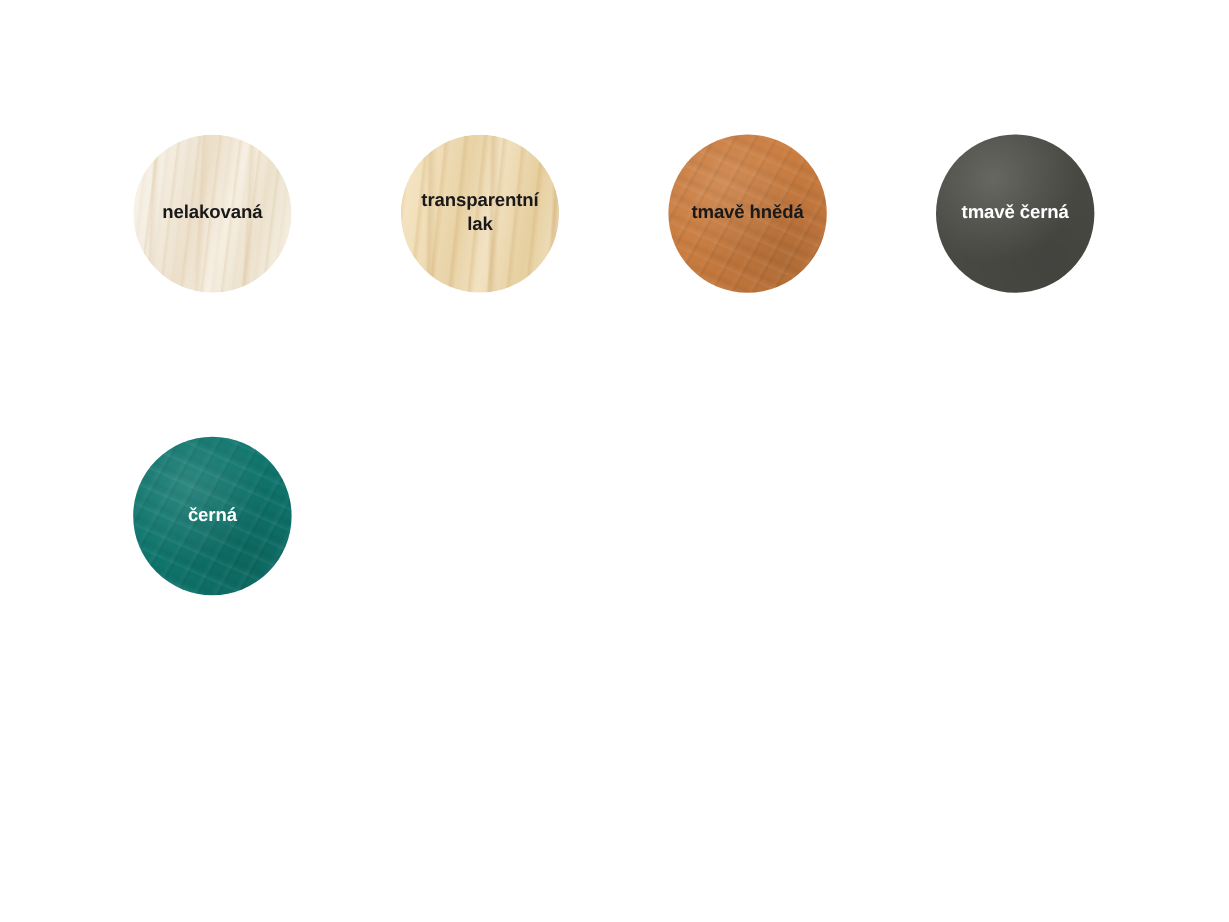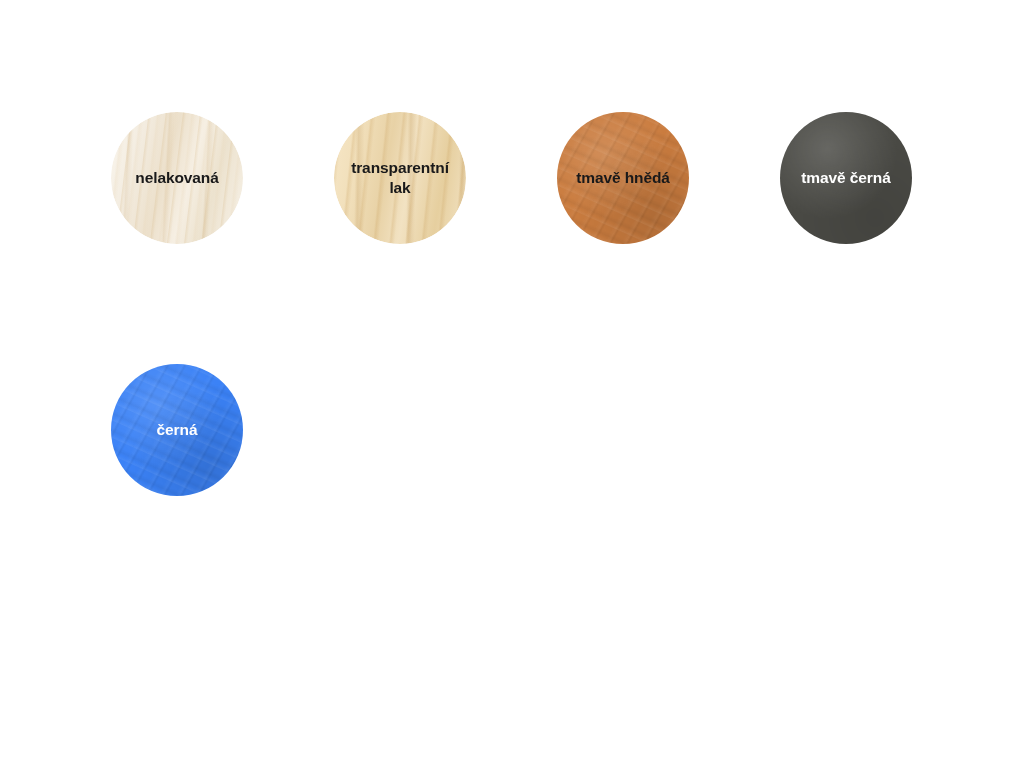--- a/index.html
+++ b/index.html
@@ -181,18 +181,18 @@
       <span class="swatch-label label-dark">tmavě hnědá</span>
     </div>
 
 
 
 
     <div class="swatch tex-matte" style="background:#4a4a45">
       <span class="swatch-label label-light">tmavě černá</span>
     </div>
 
-    <div class="swatch tex-leather" style="background:#3b82f6">
+    <div class="swatch tex-leather" style="background:#0f766e">
       <span class="swatch-label label-light">černá</span>
     </div>
 
   </div>
 </div>
 
 </body></html>

